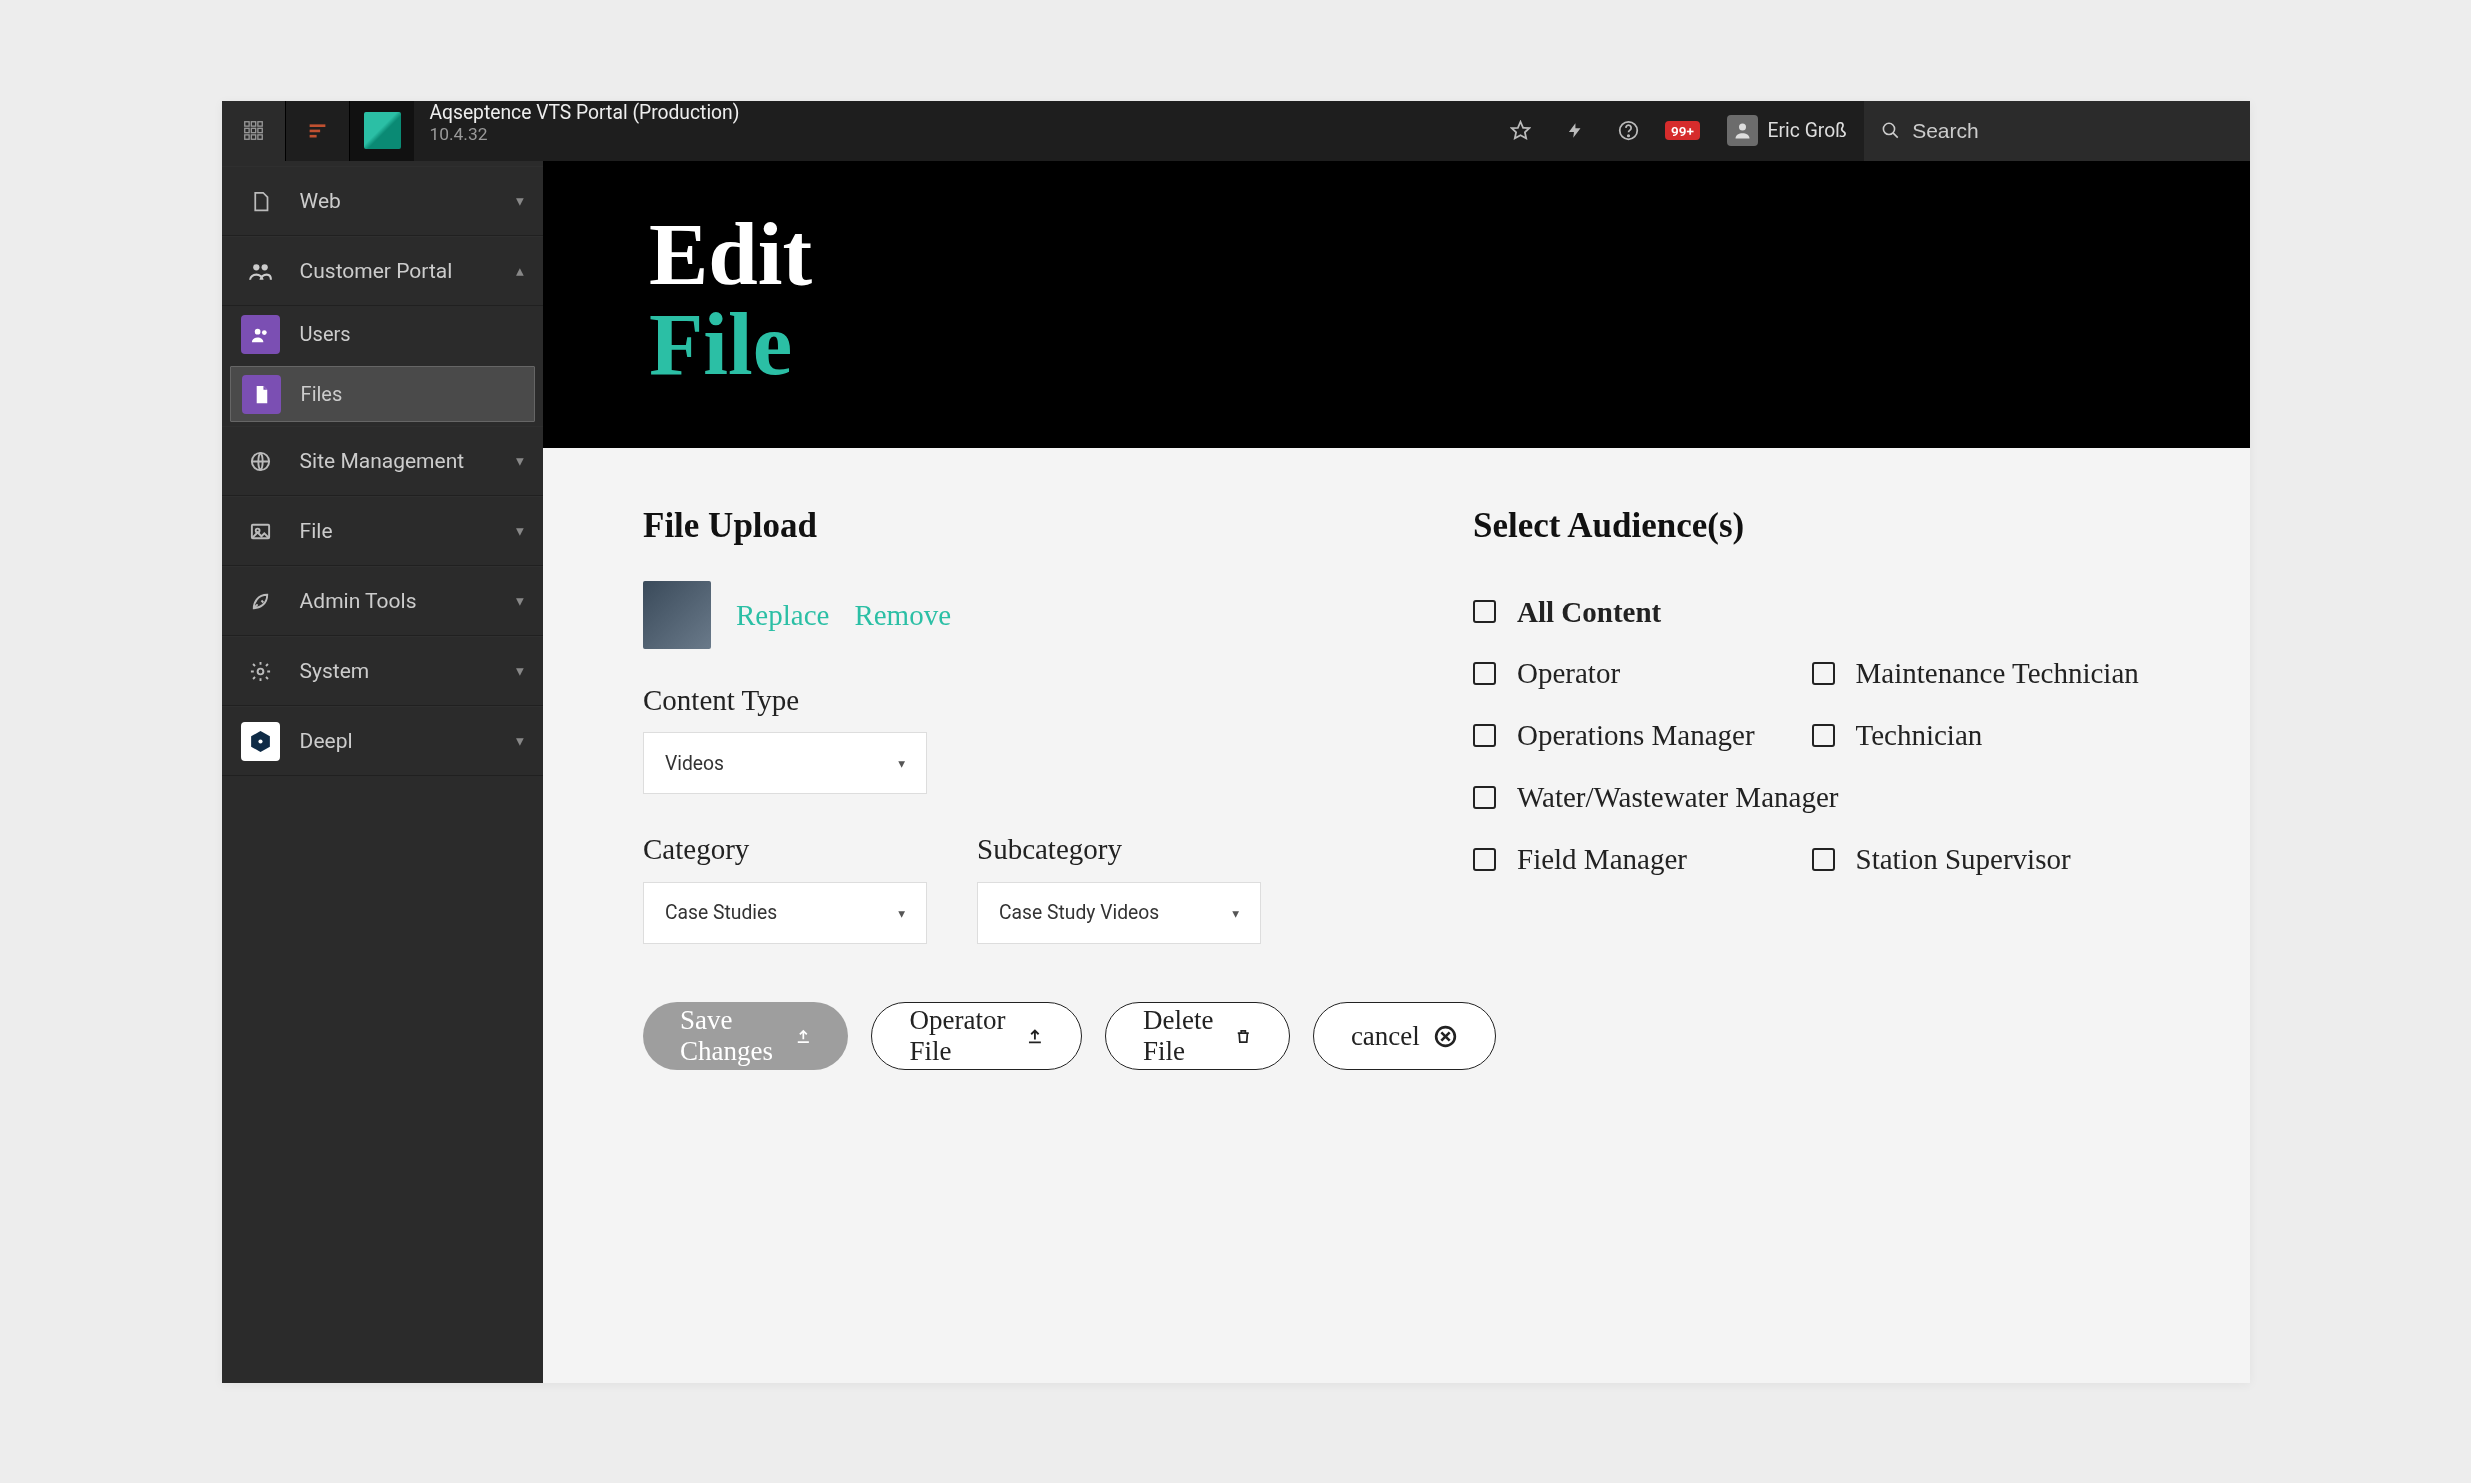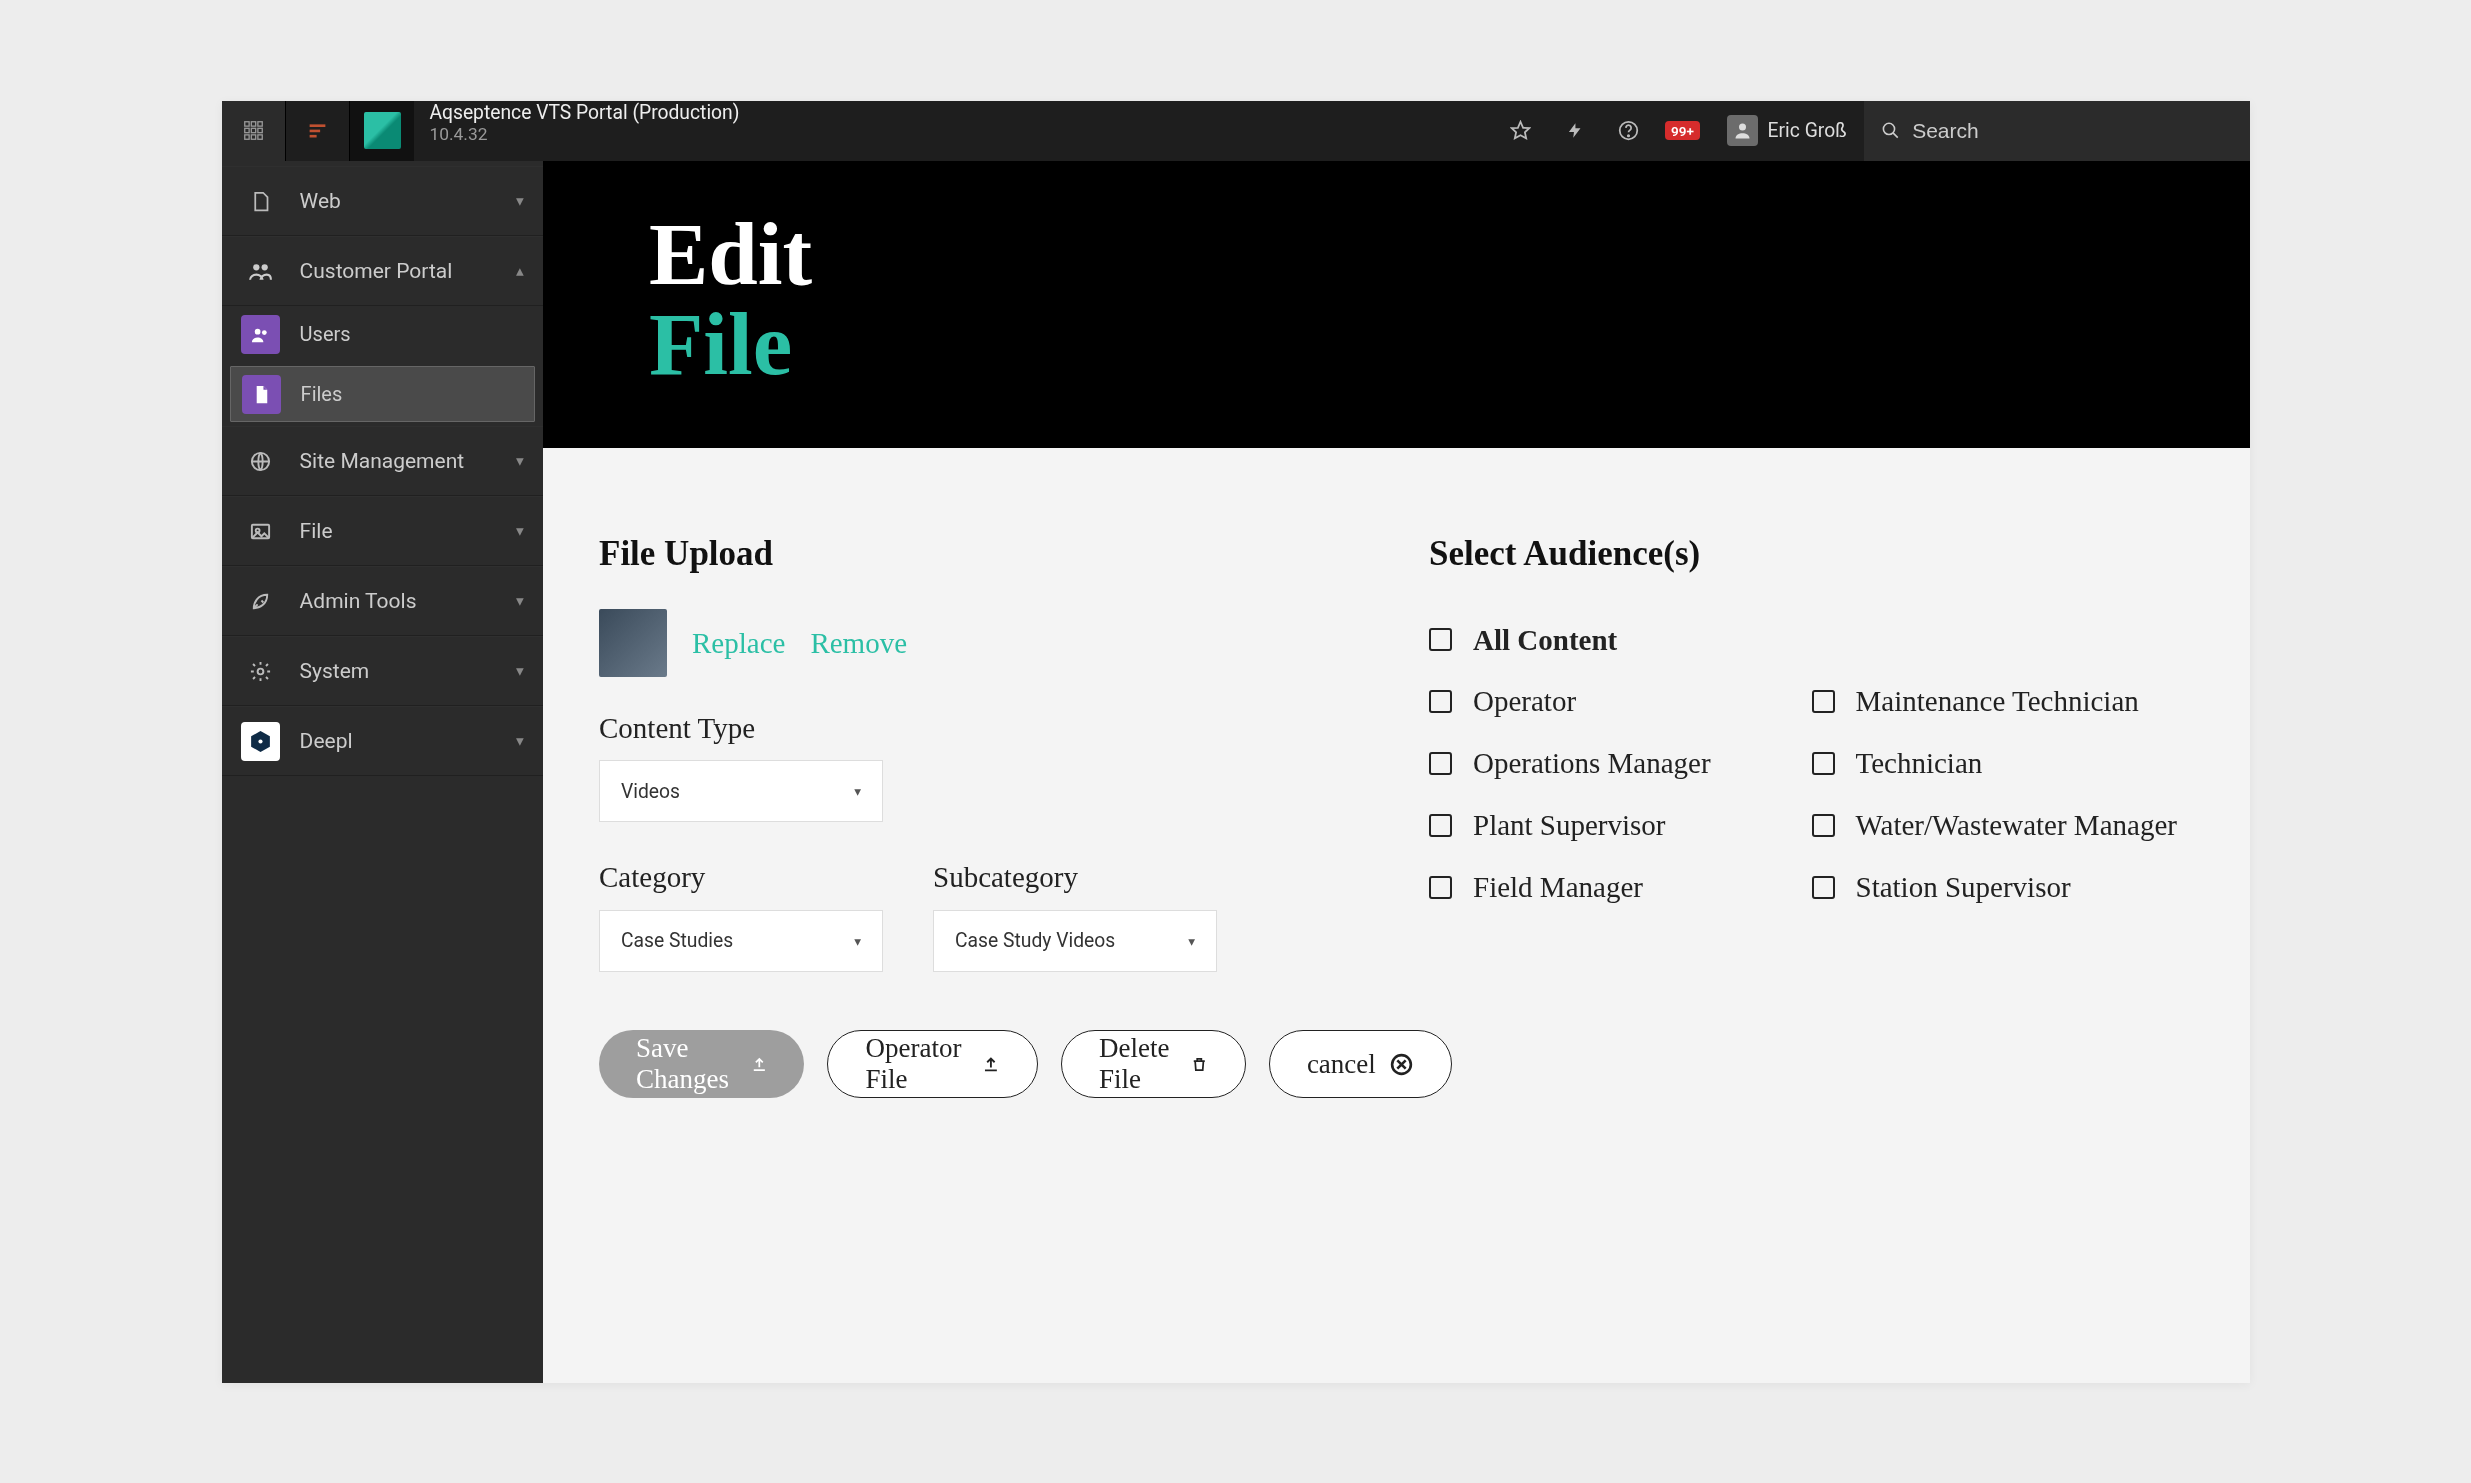--- a/index.html
+++ b/index.html
@@ -184,24 +184,23 @@
   
   .main { flex: 1; background: #f4f4f4; display: flex; flex-direction: column; overflow: hidden;}
   .hero {
     background: #000;
     color: #fff;
     padding: 48px 106px 58px;
   }
   .hero h1 { font-family: Georgia, "Times New Roman", serif; font-weight: 700; font-size: 89px; line-height: 1.02; }
   .hero h1 .accent { color: #2bbfa5; display:block;}
   .content {
-    padding: 58px 56px;
+    padding: 58px 100px;
     display: flex;
     gap: 58px;
-    margin-top: 28px;
   }
   .col { flex: 1; }
   .section-title {
     font-family: Georgia, "Times New Roman", serif;
     font-size: 35px;
     font-weight: 600;
     color: #111;
     margin-bottom: 35px;
   }
   .thumb-row { display: flex; align-items: center; gap: 25px; margin-bottom: 35px;}
@@ -532,24 +531,20 @@
               <span class="lab">Operations Manager</span>
             </div>
             <div class="aud-cell">
               <div class="checkbox"></div>
               <span class="lab">Technician</span>
             </div>
           </div>
           <div class="aud-row">
             <div class="aud-cell">
               <div class="checkbox"></div>
-              <span class="lab">Plant Supervisor</span>
-            </div>
-            <div class="aud-cell">
-              <div class="checkbox"></div>
               <span class="lab">Water/Wastewater Manager</span>
             </div>
           </div>
           <div class="aud-row">
             <div class="aud-cell">
               <div class="checkbox"></div>
               <span class="lab">Field Manager</span>
             </div>
             <div class="aud-cell">
               <div class="checkbox"></div>

